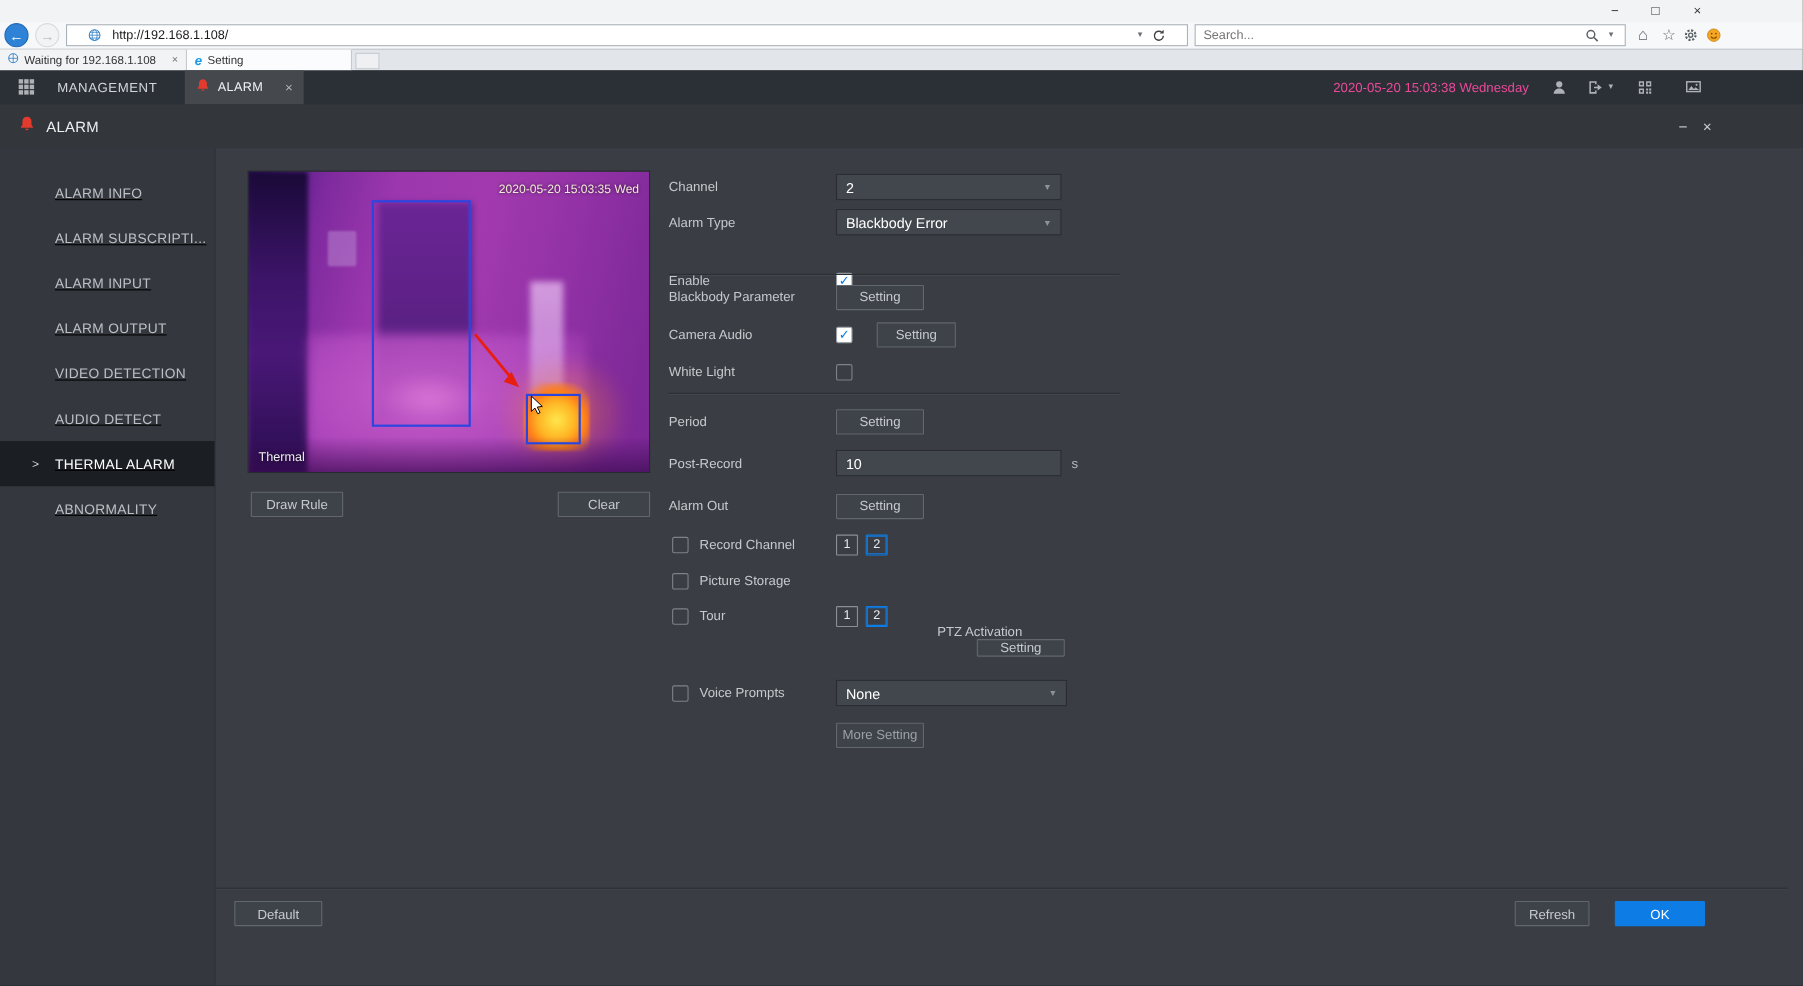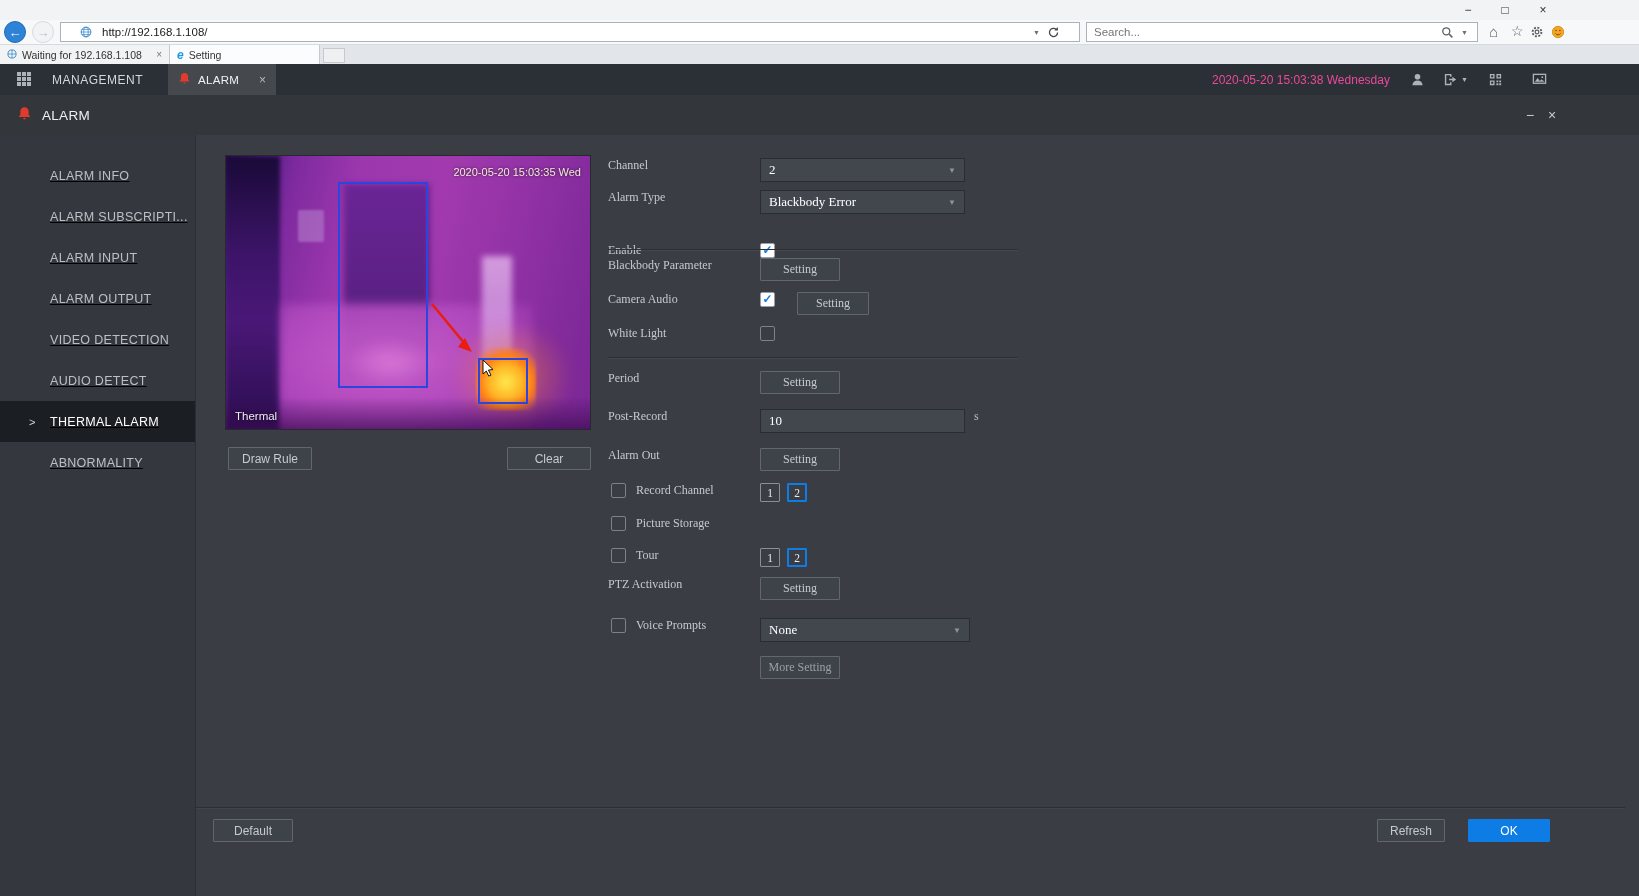--- a/index.html
+++ b/index.html
@@ -110,21 +110,21 @@
             text-shadow:0 0 3px rgba(0,0,0,.7);}
   .osd-label{position:absolute;left:9px;bottom:7px;font-size:11.5px;color:#eceef0;
              text-shadow:0 0 3px rgba(0,0,0,.7);}
 
   
   .btn{height:23px;background:#3e434a;border:1px solid #62676d;color:#c6cacd;font-size:12px;
        display:flex;align-items:center;justify-content:center;border-radius:1px;cursor:pointer;}
   .draw-rule-btn{position:absolute;left:32px;top:312px;width:84px;}
   .clear-btn{position:absolute;left:311px;top:312px;width:84px;}
 
-  .frow{position:absolute;left:412px;width:640px;height:24px;display:flex;font-family:Liberation Serif, serif;}
+  .frow{position:absolute;left:412px;width:640px;height:24px;display:flex;align-items:center;}
   .flabel{width:152px;font-size:12px;color:#c6c9cc;flex-shrink:0;}
   .fcheck-label{font-size:12px;color:#c6c9cc;margin-left:10px;}
   .ctrl-col{position:absolute;left:152px;display:flex;align-items:center;gap:7px;}
   .select{width:205px;height:24px;background:#42474e;border:1px solid #292c30;display:flex;
           align-items:center;padding:0 8px;cursor:pointer;}
   .select .val{font-size:13px;color:#ffffff;flex:1;}
   .select .arr{font-size:8px;color:#8e939a;}
   .text-input{width:205px;height:24px;background:#42474e;border:1px solid #292c30;color:#fff;
               font-size:13px;padding:0 8px;font-family:inherit;outline:none;}
   .unit{font-size:12px;color:#b8bcbf;margin-left:9px;}
@@ -419,21 +419,21 @@
 
         <div class="frow" style="top:413px;">
           <span class="checkbox" style="margin-left:3px;"></span>
           <span class="fcheck-label">Tour</span>
           <div class="ctrl-col">
             <span class="chbtn">1</span>
             <span class="chbtn sel">2</span>
           </div>
         </div>
 
-        <div class="frow" style="top:442px;">
+        <div class="frow" style="top:432px;flex-direction:column;">
           <span class="flabel">PTZ Activation</span>
           <div class="btn setting-btn">Setting</div>
         </div>
 
         <div class="frow" style="top:483px;">
           <span class="checkbox" style="margin-left:3px;"></span>
           <span class="fcheck-label">Voice Prompts</span>
           <div class="ctrl-col">
             <div class="select" style="width:210px;">
               <span class="val">None</span>

